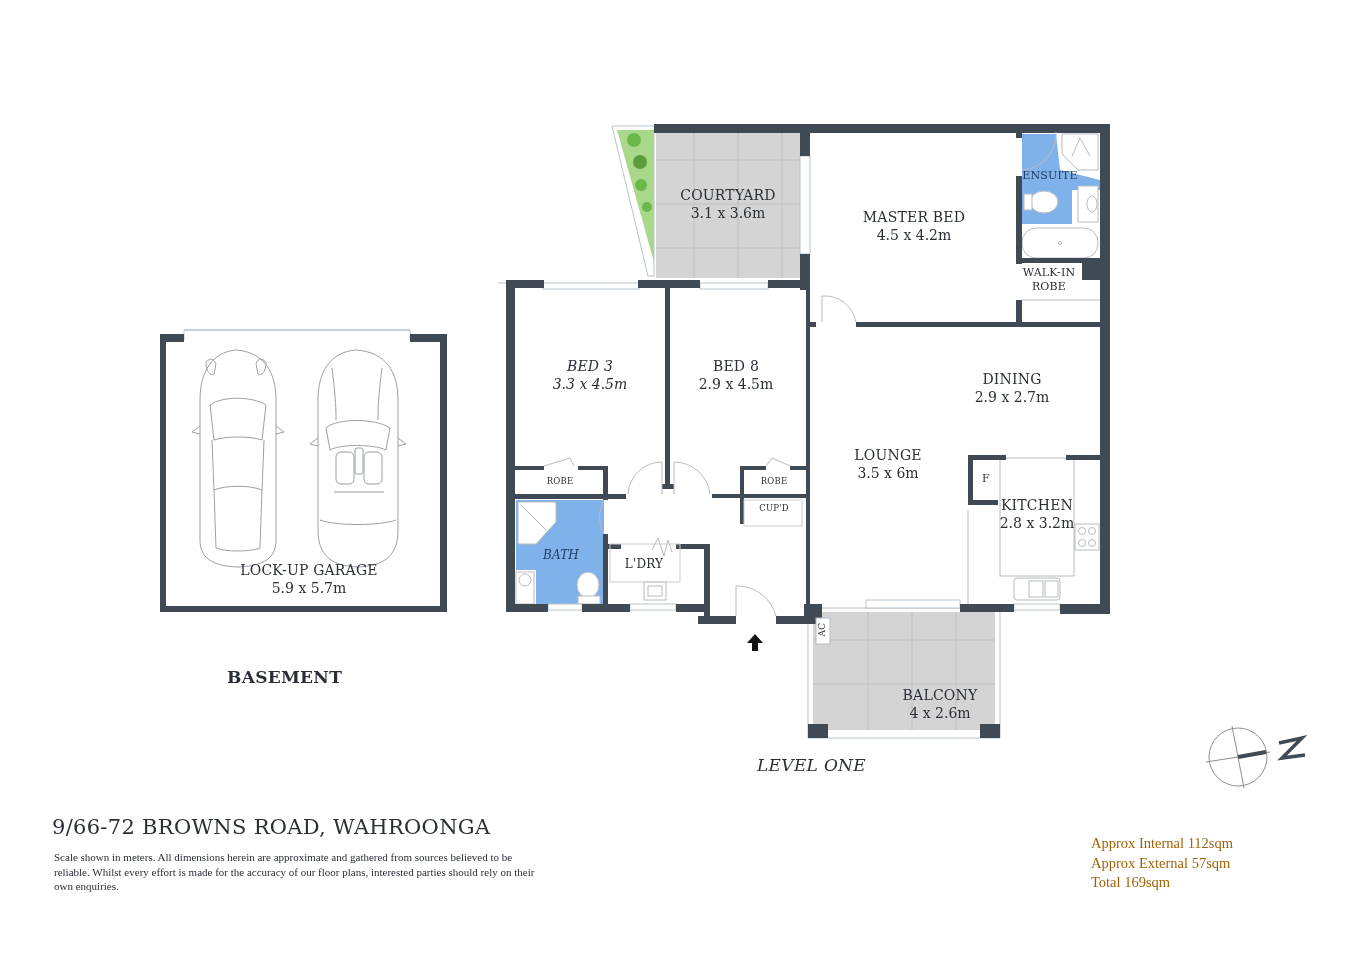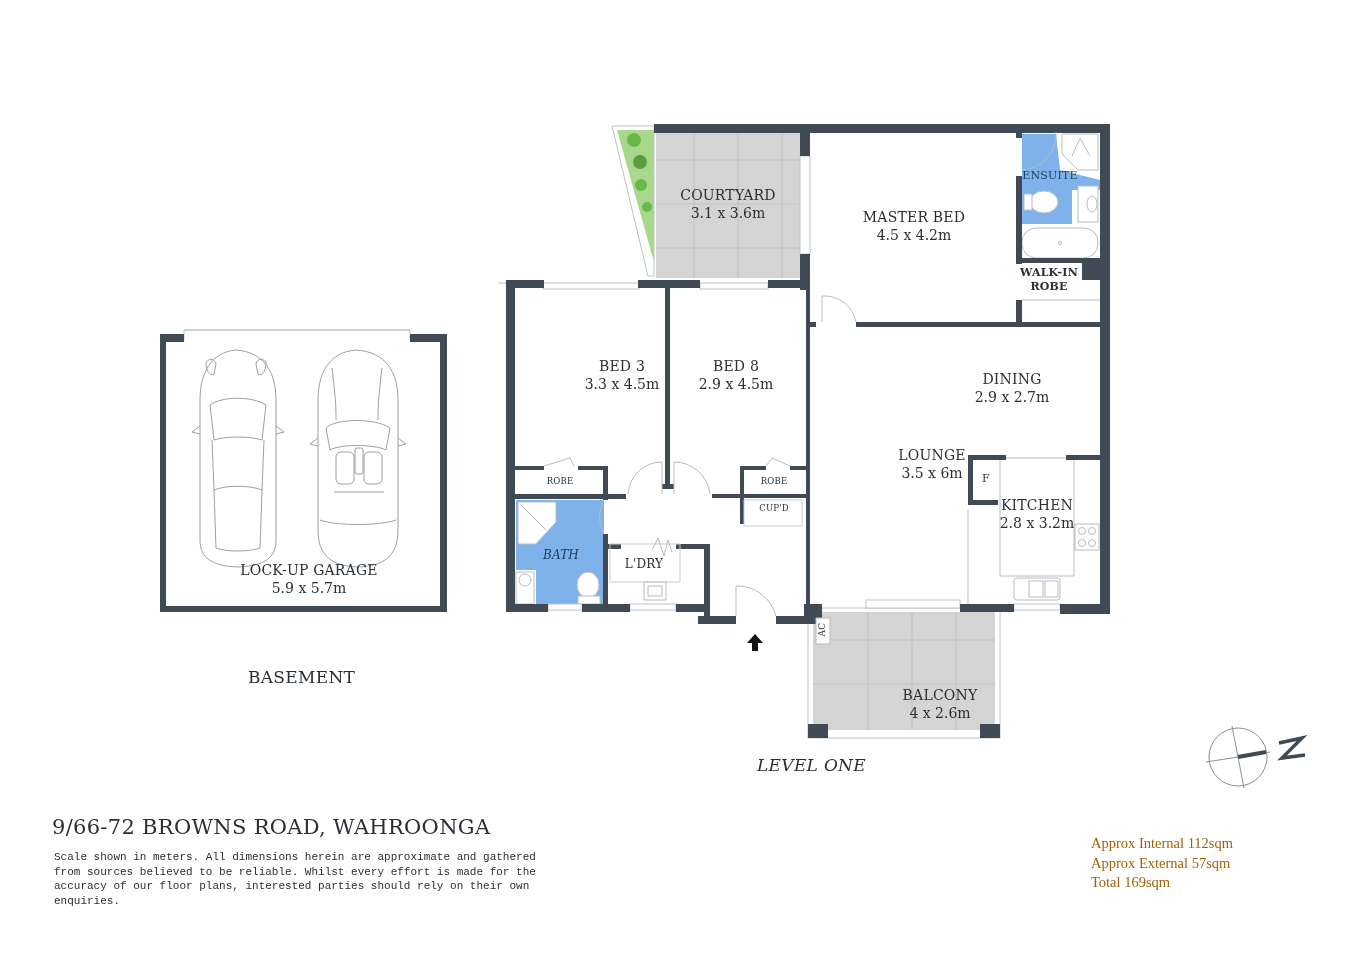--- a/index.html
+++ b/index.html
@@ -5,21 +5,21 @@
   html, body { margin: 0; padding: 0; background: #ffffff; }
   body { width: 1358px; height: 960px; position: relative; overflow: hidden;
          font-family: "DejaVu Serif", "Liberation Serif", serif; color: #2a2f36; }
   #plan { position: absolute; left: 0; top: 0; }
   .lbl { position: absolute; text-align: center; font-family: "DejaVu Serif", serif; color: #2a2f36; line-height: 1.25; }
   .lbl .n { display: block; font-size: 14px; letter-spacing: 0.2px; }
   .lbl .d { display: block; font-size: 14px; }
   .small { font-size: 8.5px !important; }
   .blue { color: #1d3a5e; }
   .title { position: absolute; left: 52px; top: 815px; font-size: 21px; letter-spacing: 0.3px; }
-  .disclaimer { position: absolute; left: 54px; top: 850px; width: 490px; font-size: 11px; line-height: 14.5px; font-family: Liberation Mono, monospace; }
+  .disclaimer { position: absolute; left: 54px; top: 850px; width: 490px; font-size: 11px; line-height: 14.5px; font-family: Liberation Serif, serif; }
   .areas { position: absolute; left: 1091px; top: 834px; font-size: 14.5px; line-height: 19.5px; color: #a16207; font-family: Liberation Serif, serif; }
   .level { position: absolute; font-size: 17px; letter-spacing: 0.3px; }
 </style>
 </head>
 <body>
 
 <svg id="plan" width="1358" height="960" viewBox="0 0 1358 960" xmlns="http://www.w3.org/2000/svg">
 
   <g>
     <rect x="166" y="340" width="274" height="266" fill="#ffffff"></rect>
@@ -234,50 +234,50 @@
     <line x1="1206" y1="762" x2="1270" y2="752" stroke="#8a9097" stroke-width="1"></line>
     <line x1="1238" y1="757" x2="1266" y2="752" stroke="#404a55" stroke-width="4"></line>
     <path d="M1279 743 L1302 738 L1282 758 L1305 755" fill="none" stroke="#404a55" stroke-width="3.5"></path>
   </g>
 </svg>
 
 <div class="lbl" style="left:216px;top:562px;width:186px;">
   <span class="n">LOCK-UP GARAGE</span>
   <span class="d">5.9 x 5.7m</span>
 </div>
-<div class="level" style="left:248px;top:667px;">BASEMENT</div>
+<div class="level" style="left:227px;top:667px;font-weight:bold;">BASEMENT</div>
 
 <div class="lbl" style="left:668px;top:187px;width:120px;">
   <span class="n">COURTYARD</span>
   <span class="d">3.1 x 3.6m</span>
 </div>
 <div class="lbl" style="left:844px;top:209px;width:140px;">
   <span class="n">MASTER BED</span>
   <span class="d">4.5 x 4.2m</span>
 </div>
 <div class="lbl blue" style="left:1020px;top:169px;width:60px;">
   <span class="n" style="font-size:11px;">ENSUITE</span>
 </div>
-<div class="lbl" style="left:1018px;top:266px;width:62px;font-weight:bold;">
+<div class="lbl" style="left:1018px;top:266px;width:62px;">
   <span class="n" style="font-size:11px;">WALK-IN</span>
   <span class="n" style="font-size:11px;">ROBE</span>
 </div>
-<div class="lbl" style="left:562px;top:358px;width:120px;">
+<div class="lbl" style="left:530px;top:358px;width:120px;font-style:italic;">
   <span class="n">BED 3</span>
   <span class="d">3.3 x 4.5m</span>
 </div>
 <div class="lbl" style="left:676px;top:358px;width:120px;">
   <span class="n">BED 8</span>
   <span class="d">2.9 x 4.5m</span>
 </div>
 <div class="lbl" style="left:952px;top:371px;width:120px;">
   <span class="n">DINING</span>
   <span class="d">2.9 x 2.7m</span>
 </div>
-<div class="lbl" style="left:872px;top:447px;width:120px;">
+<div class="lbl" style="left:828px;top:447px;width:120px;">
   <span class="n">LOUNGE</span>
   <span class="d">3.5 x 6m</span>
 </div>
 <div class="lbl" style="left:990px;top:497px;width:94px;">
   <span class="n">KITCHEN</span>
   <span class="d">2.8 x 3.2m</span>
 </div>
 <div class="lbl" style="left:976px;top:472px;width:20px;">
   <span class="n" style="font-size:11px;">F</span>
 </div>

